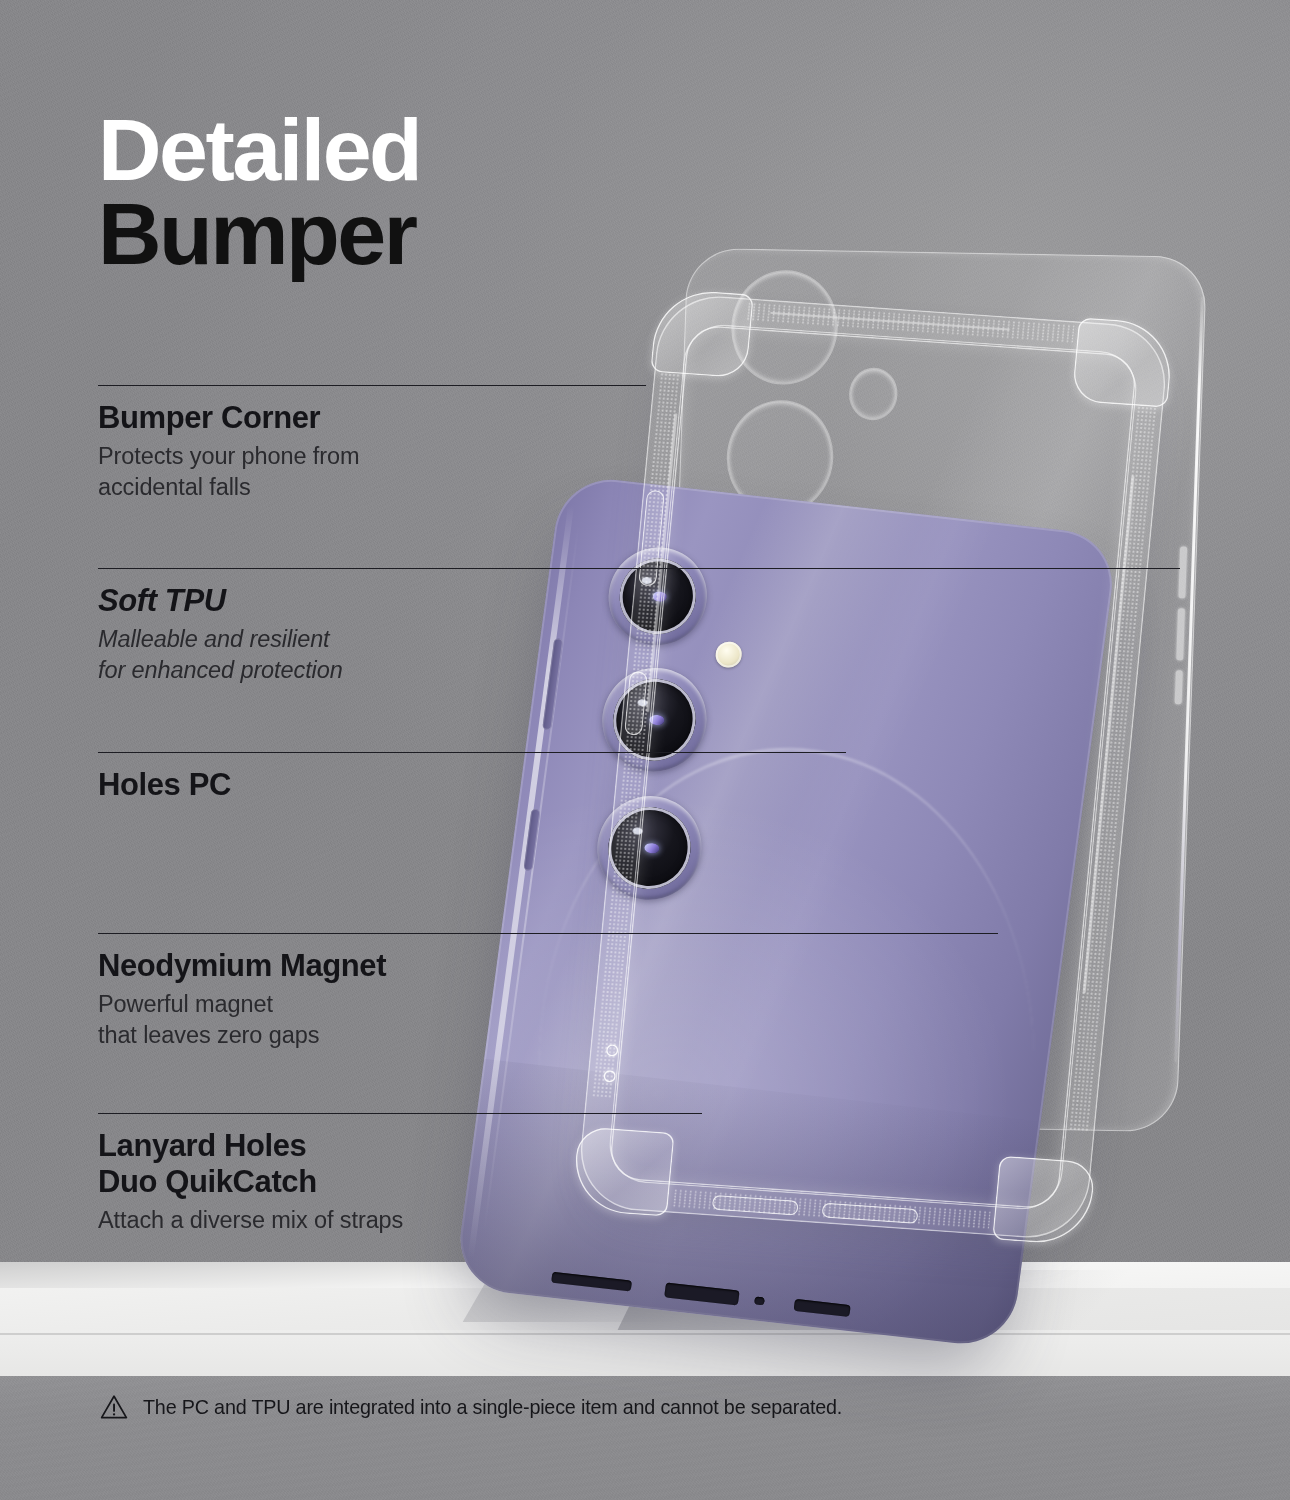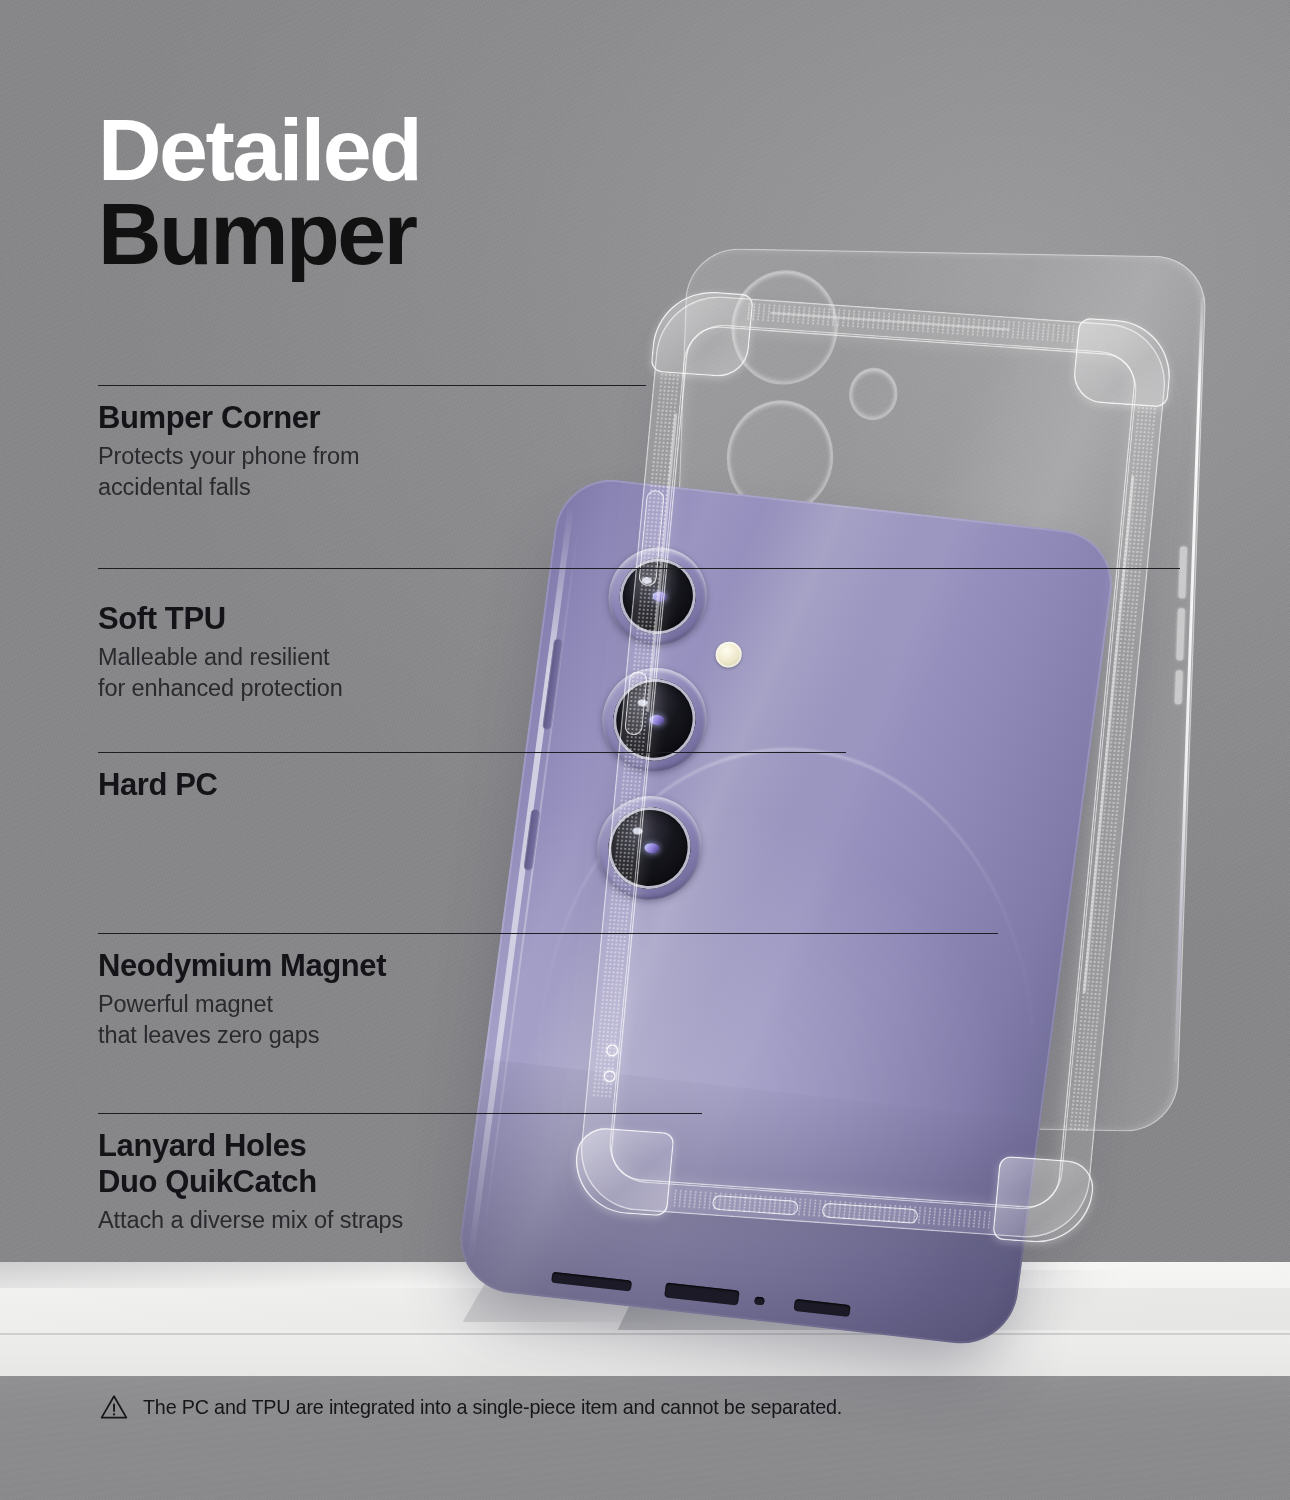--- a/index.html
+++ b/index.html
@@ -477,30 +477,30 @@
   <div class="features">
 
     <div class="feature" style="position:absolute; left:0; top:0; width:470px;">
       <div class="f-title">Bumper Corner</div>
       <div class="f-desc">
         <div>Protects your phone from</div>
         <div>accidental falls</div>
       </div>
     </div>
 
-    <div class="feature" style="position:absolute; left:0; top:201px; width:470px;">
+    <div class="feature" style="position:absolute; left:0; top:183px; width:470px;font-style:italic;">
       <div class="f-title">Soft TPU</div>
       <div class="f-desc">
         <div>Malleable and resilient</div>
         <div>for enhanced protection</div>
       </div>
     </div>
 
     <div class="feature" style="position:absolute; left:0; top:367px; width:470px;">
-      <div class="f-title">Hard PC</div>
+      <div class="f-title">Holes PC</div>
     </div>
 
     <div class="feature" style="position:absolute; left:0; top:548px; width:470px;">
       <div class="f-title">Neodymium Magnet</div>
       <div class="f-desc">
         <div>Powerful magnet</div>
         <div>that leaves zero gaps</div>
       </div>
     </div>
 

